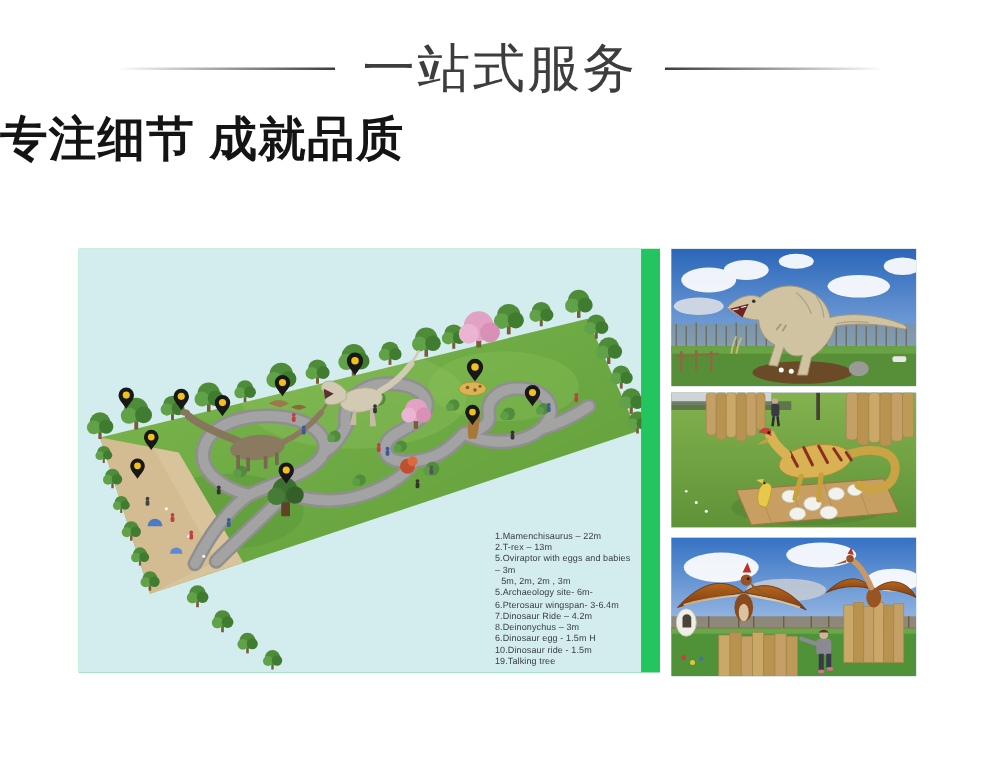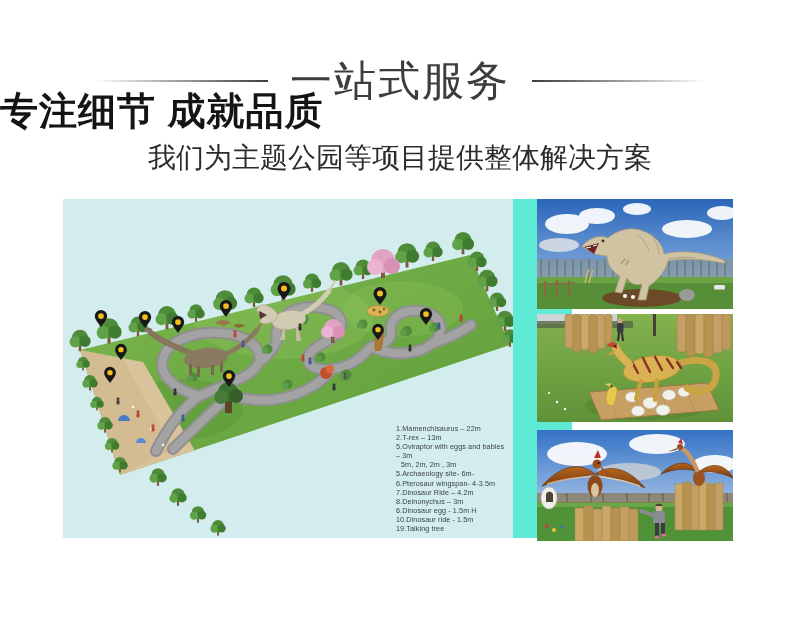--- a/index.html
+++ b/index.html
@@ -1,30 +1,30 @@
 <!DOCTYPE html>
 <html><head>
 <meta charset="utf-8">
 <style>
   html,body{margin:0;padding:0;background:#fff;}
   .page{position:relative;width:800px;height:626px;background:#ffffff;overflow:hidden;
         font-family:"Liberation Sans",sans-serif;}
   
   .banner{position:absolute;top:30px;left:0;right:0;height:50px;
-          display:flex;align-items:center;justify-content:center;gap:22px;margin-top:26px;}
+          display:flex;align-items:center;justify-content:center;gap:22px;}
   .banner-line{width:175px;height:2px;flex:0 0 auto;}
   .banner-line.left{background:linear-gradient(to right,rgba(130,130,130,0),#3c3c3c);}
   .banner-line.right{background:linear-gradient(to left,rgba(130,130,130,0),#3c3c3c);}
   .banner-title{font-size:42px;color:#3d3d3d;font-weight:500;letter-spacing:2px;white-space:nowrap;}
   .headline{position:absolute;top:86px;left:0;width:100%;text-align:left;
             font-size:38px;font-weight:700;color:#141414;letter-spacing:1px;}
   .subheadline{position:absolute;top:139px;left:0;width:100%;text-align:center;
                font-size:28px;font-weight:400;color:#2b2b2b;}
   
-  .park{position:absolute;left:63px;top:199px;width:465px;height:339px;background:#5eead4;padding-left:44px;}
+  .park{position:absolute;left:63px;top:199px;width:465px;height:339px;background:#22c55e;}
   .park svg{position:absolute;left:0;top:0;}
   .legend{position:absolute;left:333px;top:225px;width:114px;
           font-size:7.2px;line-height:9.1px;color:#3a4045;letter-spacing:0.1px;}
   .legend .indent{padding-left:5px;}
   .photo{position:absolute;left:537px;width:196px;overflow:hidden;background:#9ab;}
   .photo svg{display:block;}
   .photo.p1{top:199px;height:110px;}
   .photo.p2{top:314px;height:108px;}
   .photo.p3{top:430px;height:111px;}
 </style>
@@ -32,21 +32,20 @@
 <body>
 
 <div class="page">
 
   <div class="banner">
     <div class="banner-line left"></div>
     <div class="banner-title">一站式服务</div>
     <div class="banner-line right"></div>
   </div>
   <div class="headline">专注细节 成就品质</div>
-  <div class="subheadline">我们为主题公园等项目提供整体解决方案</div>
 
   <figure class="park" style="margin:0">
     <svg width="450" height="339" viewBox="0 0 450 339">
       <defs>
         <linearGradient id="gGrass" x1="0" y1="0" x2="1" y2="1">
           <stop offset="0" stop-color="#7cb74e"></stop>
             <stop offset="1" stop-color="#5f9c38"></stop>
         </linearGradient>
         <clipPath id="parkClip">
             <path d="M17,151 L407,56 L447,146 L57,276 Z"></path>
@@ -251,21 +250,21 @@
         <use href="#pin" transform="translate(166,188) scale(0.95)"></use>
       </g>
     </svg>
 
     <div class="legend">
       <div>1.Mamenchisaurus – 22m</div>
       <div>2.T-rex – 13m</div>
       <div>5.Oviraptor with eggs and babies – 3m</div>
       <div class="indent">5m, 2m, 2m , 3m</div>
       <div>5.Archaeology site- 6m-</div>
-      <div>6.Pterosaur  wingspan- 4-3.5m</div>
+      <div>6.Pterosaur  wingspan- 3-6.4m</div>
       <div>7.Dinosaur Ride – 4.2m</div>
       <div>8.Deinonychus – 3m</div>
       <div>6.Dinosaur egg - 1.5m H</div>
       <div>10.Dinosaur ride -  1.5m</div>
       <div>19.Talking tree</div>
     </div>
   </figure>
 
   <figure class="photo p1" style="margin:0">
     <svg width="196" height="110" viewBox="0 0 196 110">

